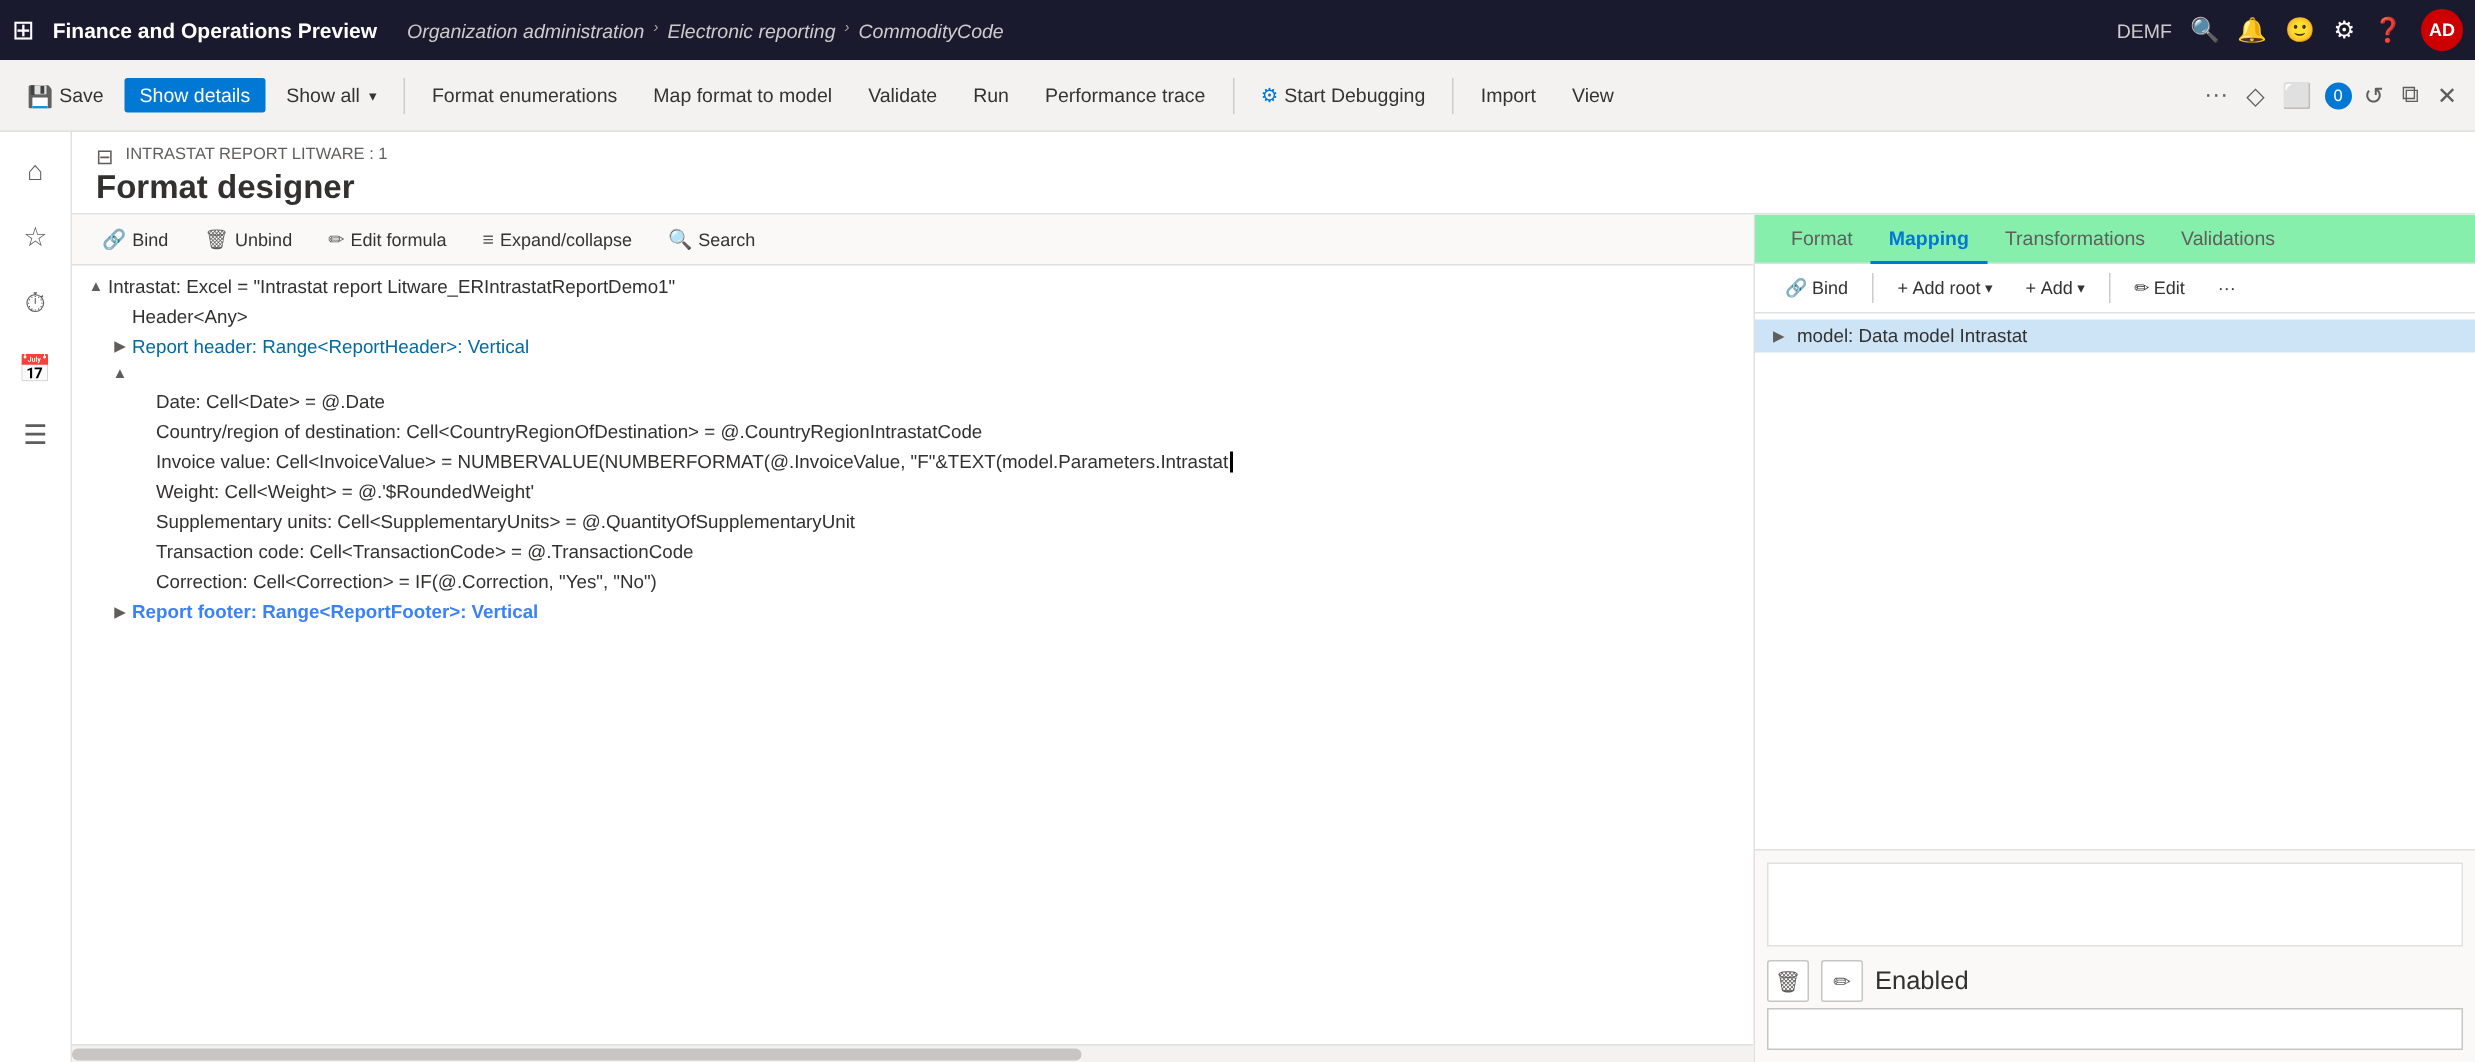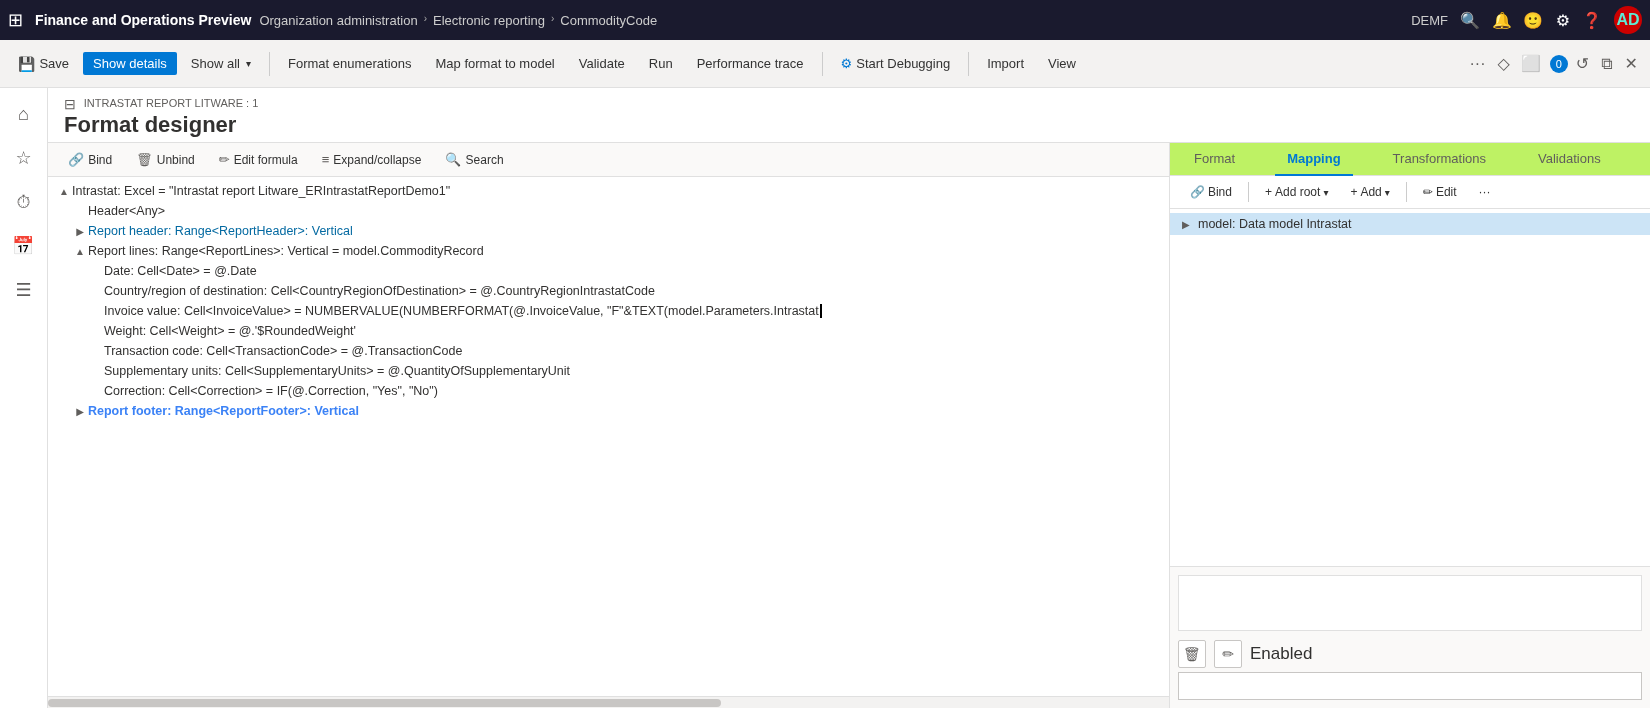--- a/index.html
+++ b/index.html
@@ -9,29 +9,29 @@
     .top-nav {
       background: #1a1a2e;
       color: #fff;
       height: 40px;
       display: flex;
       align-items: center;
       padding: 0 8px;
       gap: 4px;
     }
     .top-nav .app-grid-icon { color: #fff; font-size: 18px; margin-right: 8px; cursor: pointer; }
-    .top-nav .app-title { font-size: 14px; font-weight: 600; color: #fff; margin-right: 4px; white-space: nowrap; }
-    .top-nav .breadcrumb { display: flex; align-items: flex-start; gap: 6px; color: #ccc; font-size: 13px; flex: 1; }
+    .top-nav .app-title { font-size: 14px; font-weight: 600; color: #fff; margin-right: 16px; white-space: nowrap; }
+    .top-nav .breadcrumb { display: flex; align-items: flex-start; gap: 6px; color: #ccc; font-size: 13px; flex: 1; font-style: italic; }
     .top-nav .breadcrumb span { color: #ccc; }
     .top-nav .breadcrumb .sep { color: #aaa; font-size: 10px; }
     .top-nav .nav-icons { display: flex; align-items: center; gap: 12px; color: #fff; font-size: 16px; }
     .top-nav .nav-icons span { cursor: pointer; }
     .top-nav .user-avatar {
-      width: 28px; height: 28px; border-radius: 50%; background: #c00; color: #5eead4;
-      display: flex; align-items: center; justify-content: center; font-size: 16px; font-weight: bold;
+      width: 28px; height: 28px; border-radius: 50%; background: #c00; color: #ffffff;
+      display: flex; align-items: center; justify-content: center; font-size: 12px; font-weight: bold;
     }
     .top-nav .demf { color: #ccc; font-size: 13px; margin-right: 8px; }
 
     
     .toolbar {
       background: #f3f2f1;
       border-bottom: 1px solid #e0e0e0;
       height: 48px;
       display: flex;
       align-items: center;
@@ -169,22 +169,21 @@
       width: 480px;
       display: flex;
       flex-direction: column;
       overflow: hidden;
     }
 
     .right-tabs {
       display: flex;
       border-bottom: 1px solid #e0e0e0;
       padding: 0 12px;
-      background: #bef264;
-      gap: 28px;
+      background: #86efac;
     }
     .right-tab {
       padding: 8px 12px;
       cursor: pointer;
       font-size: 13px;
       color: #605e5c;
       border-bottom: 2px solid transparent;
       margin-bottom: -1px;
     }
     .right-tab.active { color: #0078d4; border-bottom-color: #0078d4; font-weight: 600; }
@@ -394,21 +393,20 @@
             <span class="item-text">Header&lt;Any&gt;</span>
           </div>
 
           <div class="tree-item indent-1">
             <span class="toggle">▶</span>
             <span class="item-text" style="color:#0369a1;">Report header: Range&lt;ReportHeader&gt;: Vertical</span>
           </div>
 
           <div class="tree-item indent-1">
             <span class="toggle">▲</span>
-            <span class="item-text">Report lines: Range&lt;ReportLines&gt;: Vertical = model.CommodityRecord</span>
           </div>
 
           <div class="tree-item indent-2">
             <span class="toggle">&nbsp;</span>
             <span class="item-text">Date: Cell&lt;Date&gt; = @.Date</span>
           </div>
 
 
 
           <div class="tree-item indent-2">
@@ -421,26 +419,26 @@
             <span class="item-text">Invoice value: Cell&lt;InvoiceValue&gt; = NUMBERVALUE(NUMBERFORMAT(@.InvoiceValue, "F"&amp;TEXT(model.Parameters.Intrastat<span style="border-left: 2px solid #000; margin-left: 1px;">&nbsp;</span></span>
           </div>
 
           <div class="tree-item indent-2">
             <span class="toggle">&nbsp;</span>
             <span class="item-text">Weight: Cell&lt;Weight&gt; = @.'$RoundedWeight'</span>
           </div>
 
           <div class="tree-item indent-2">
             <span class="toggle">&nbsp;</span>
+            <span class="item-text">Supplementary units: Cell&lt;SupplementaryUnits&gt; = @.QuantityOfSupplementaryUnit</span>
+          </div>
+
+          <div class="tree-item indent-2">
+            <span class="toggle">&nbsp;</span>
             <span class="item-text">Transaction code: Cell&lt;TransactionCode&gt; = @.TransactionCode</span>
-          </div>
-
-          <div class="tree-item indent-2">
-            <span class="toggle">&nbsp;</span>
-            <span class="item-text">Supplementary units: Cell&lt;SupplementaryUnits&gt; = @.QuantityOfSupplementaryUnit</span>
           </div>
 
           <div class="tree-item indent-2">
             <span class="toggle">&nbsp;</span>
             <span class="item-text">Correction: Cell&lt;Correction&gt; = IF(@.Correction, "Yes", "No")</span>
           </div>
 
           <div class="tree-item indent-1">
             <span class="toggle">▶</span>
             <span class="item-text" style="color:#3b82f6;font-weight:bold;">Report footer: Range&lt;ReportFooter&gt;: Vertical</span>

